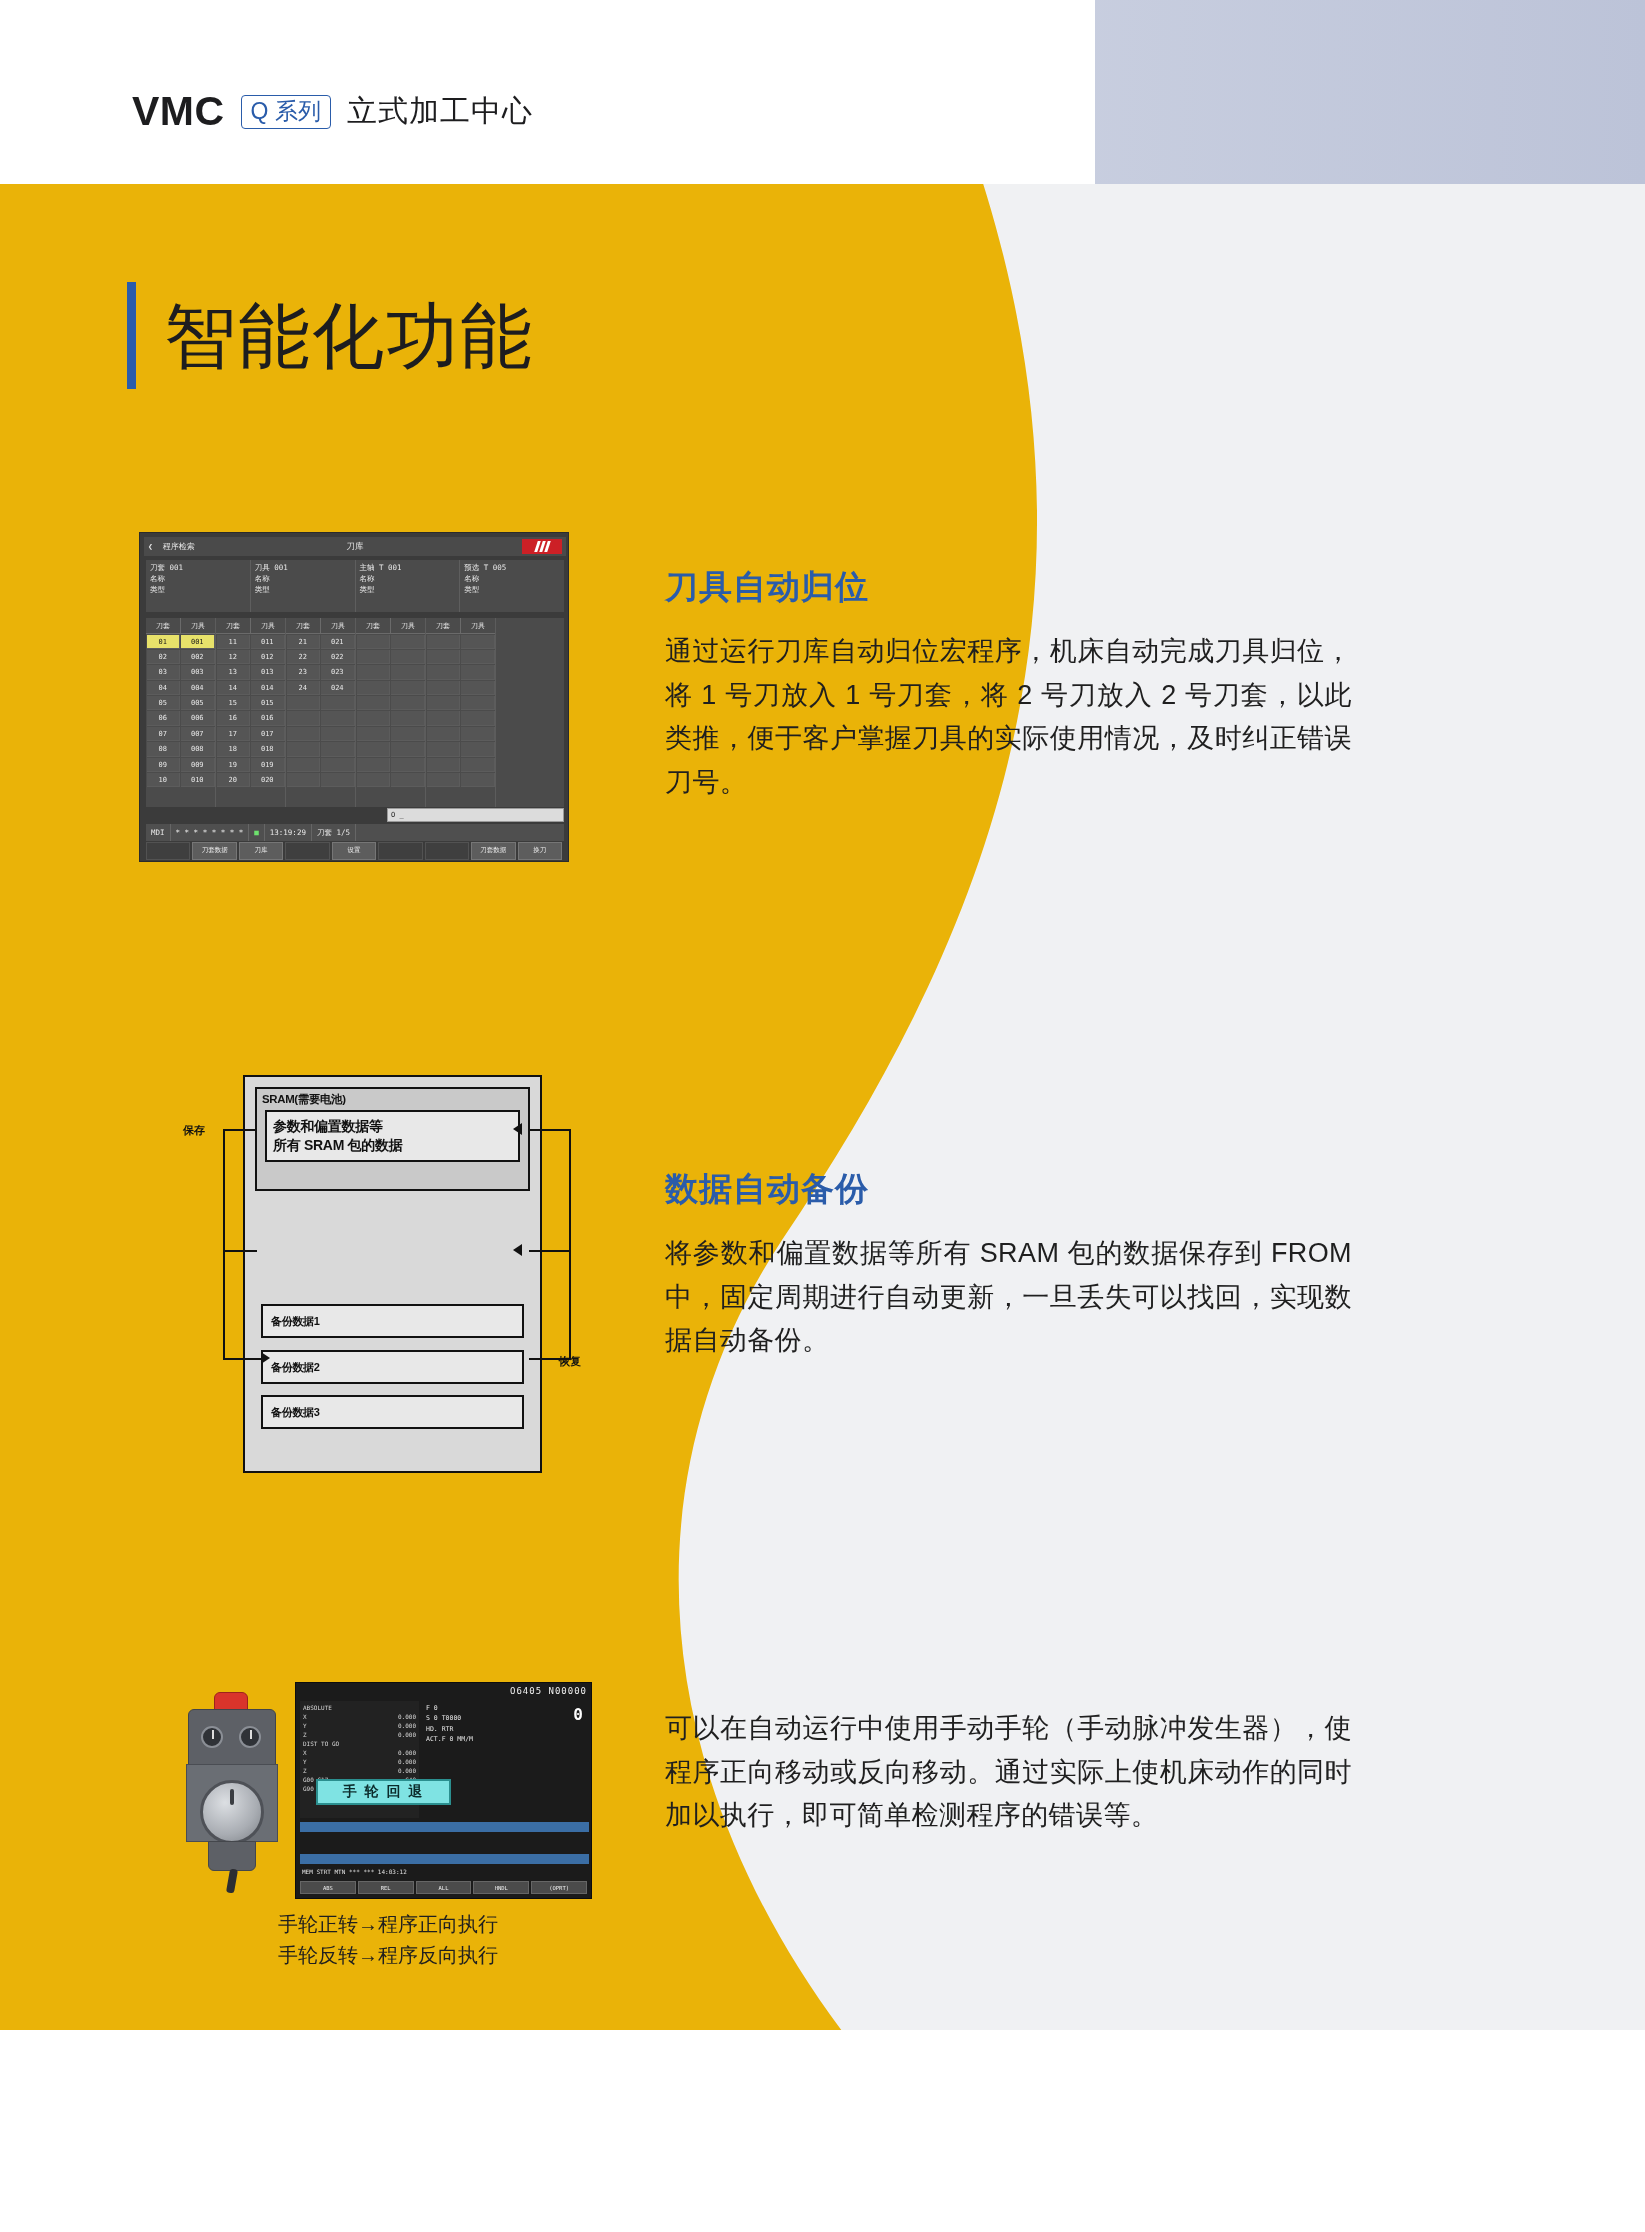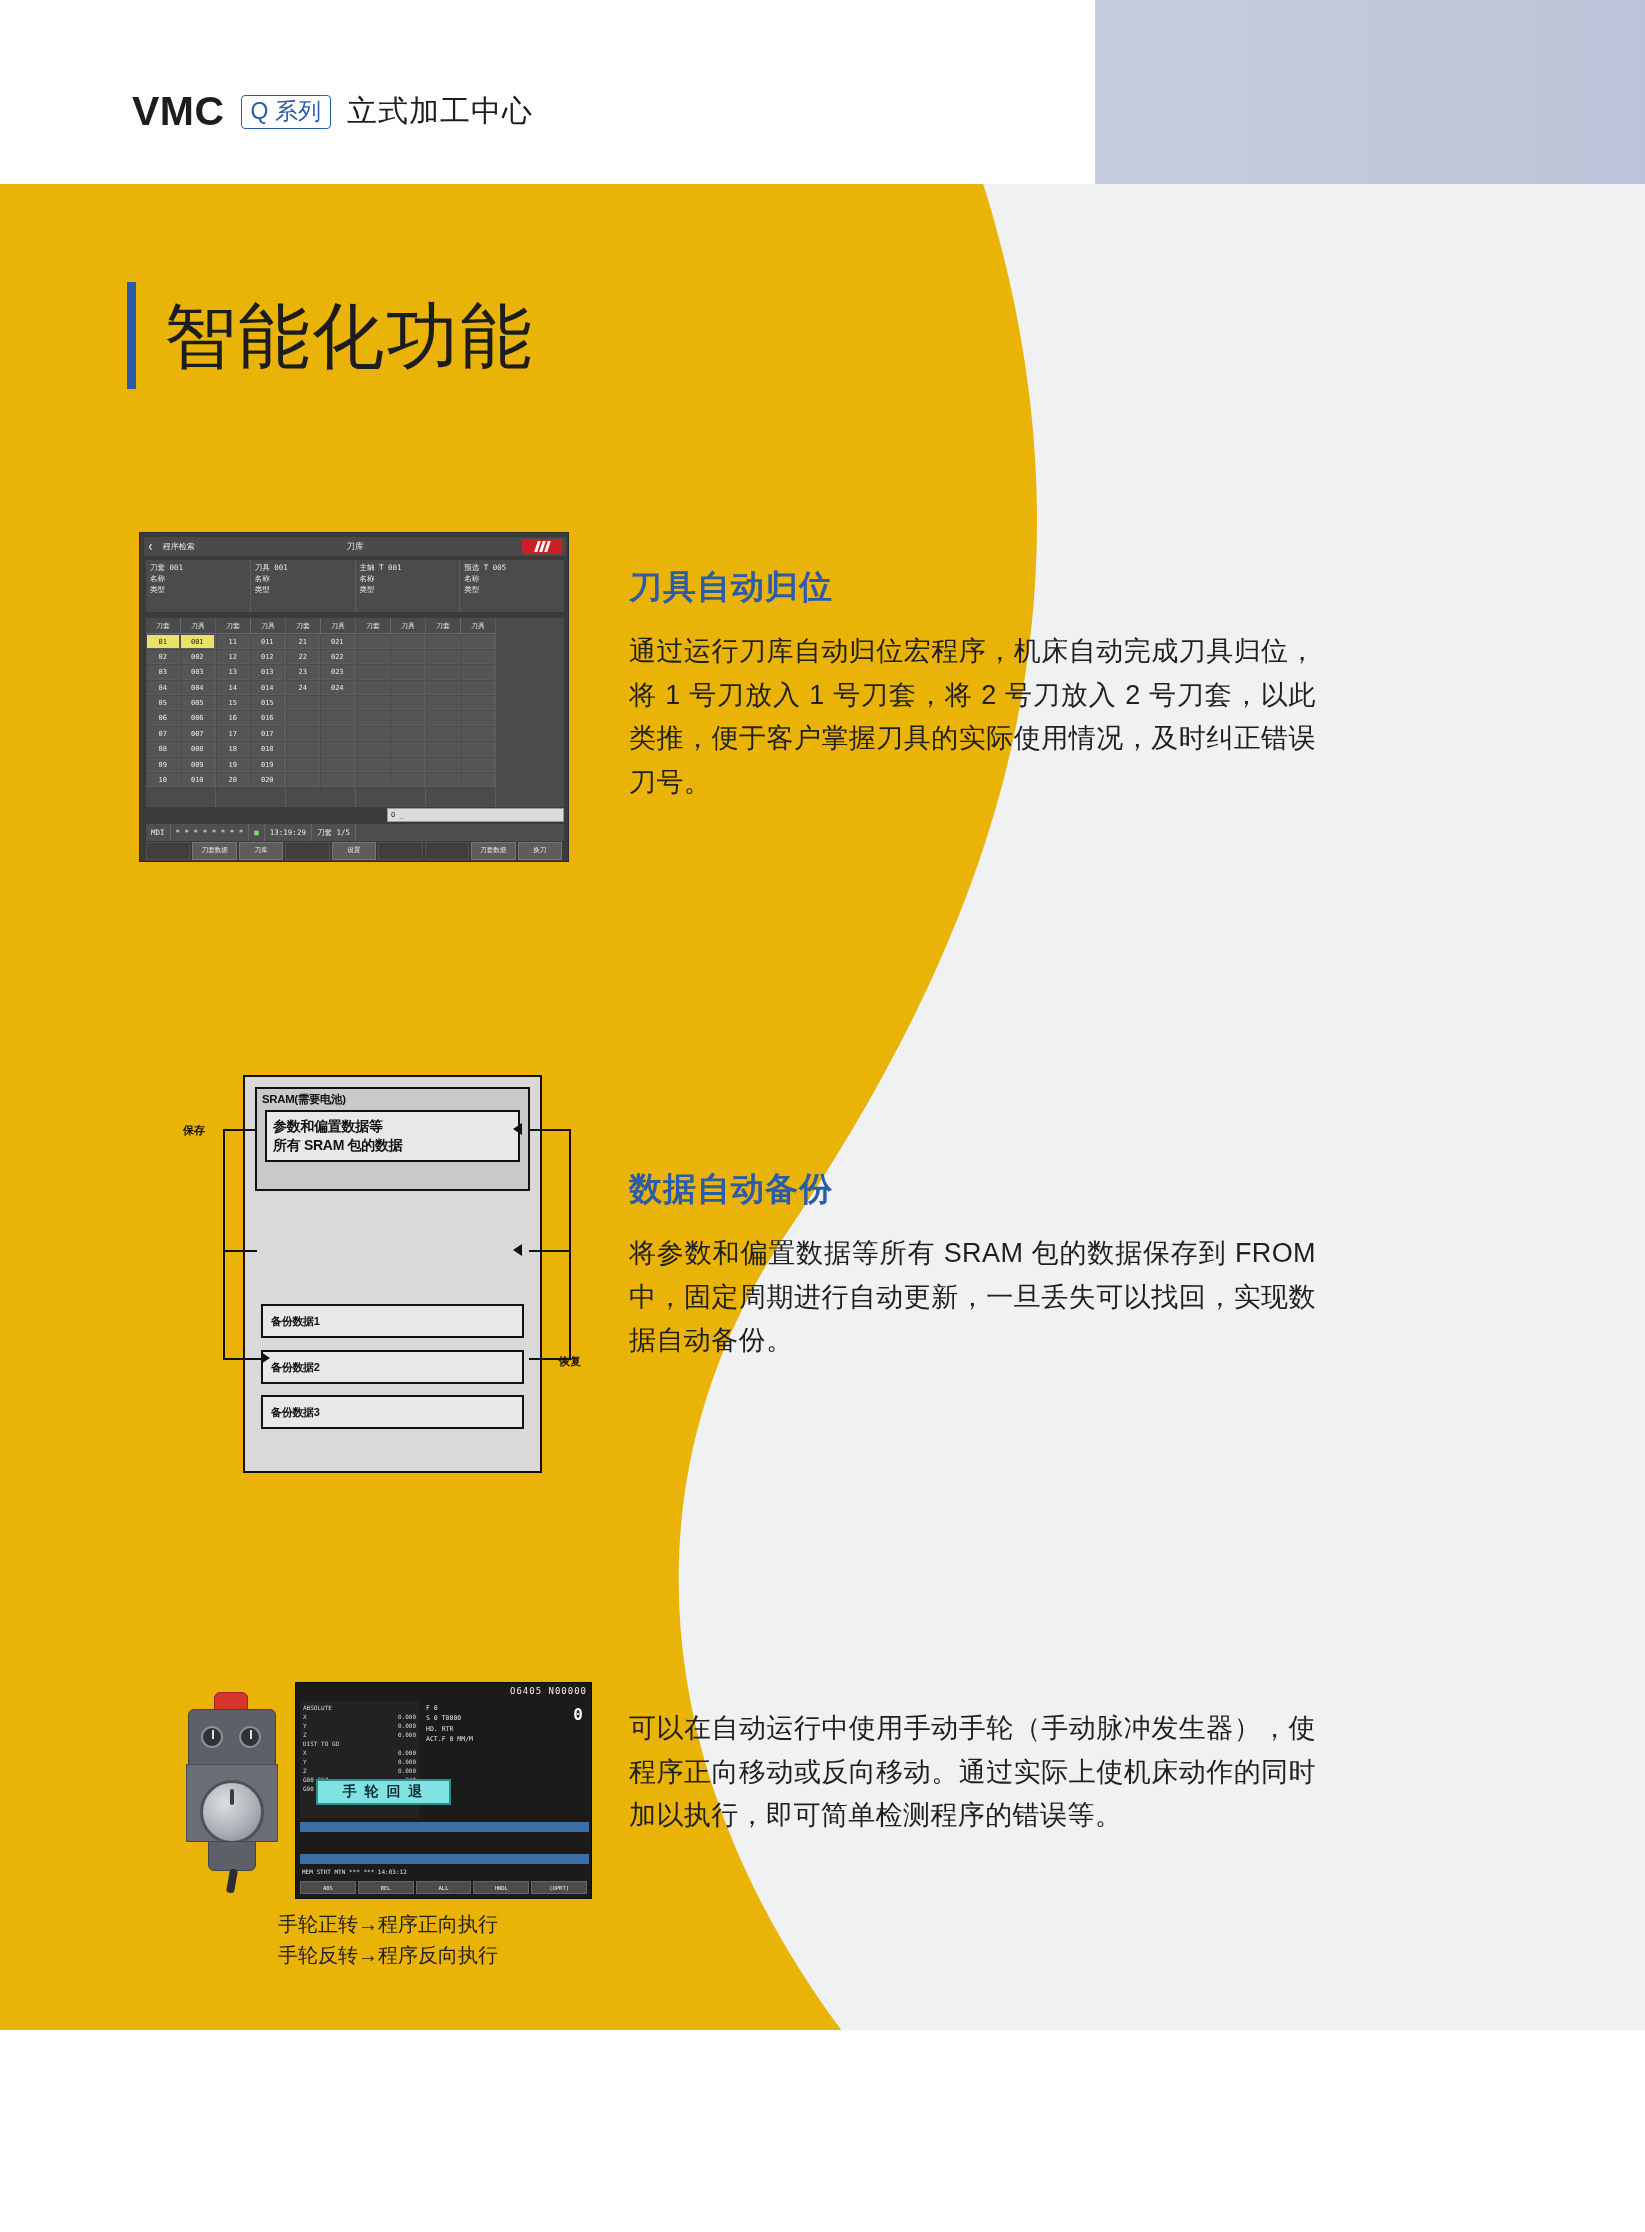--- a/index.html
+++ b/index.html
@@ -89,20 +89,21 @@
     font-size: 72px;
     color: #1d1d1f;
     letter-spacing: 2px;
     line-height: 1;
   }
 
   
   .feature {
     position: absolute;
     z-index: 3;
+    margin-left: 36px;
   }
   .feature-title {
     font-size: 33px;
     color: #2a5caa;
     font-weight: bold;
     letter-spacing: 1px;
     margin-bottom: 20px;
   }
   .feature-body {
     font-size: 27px;

